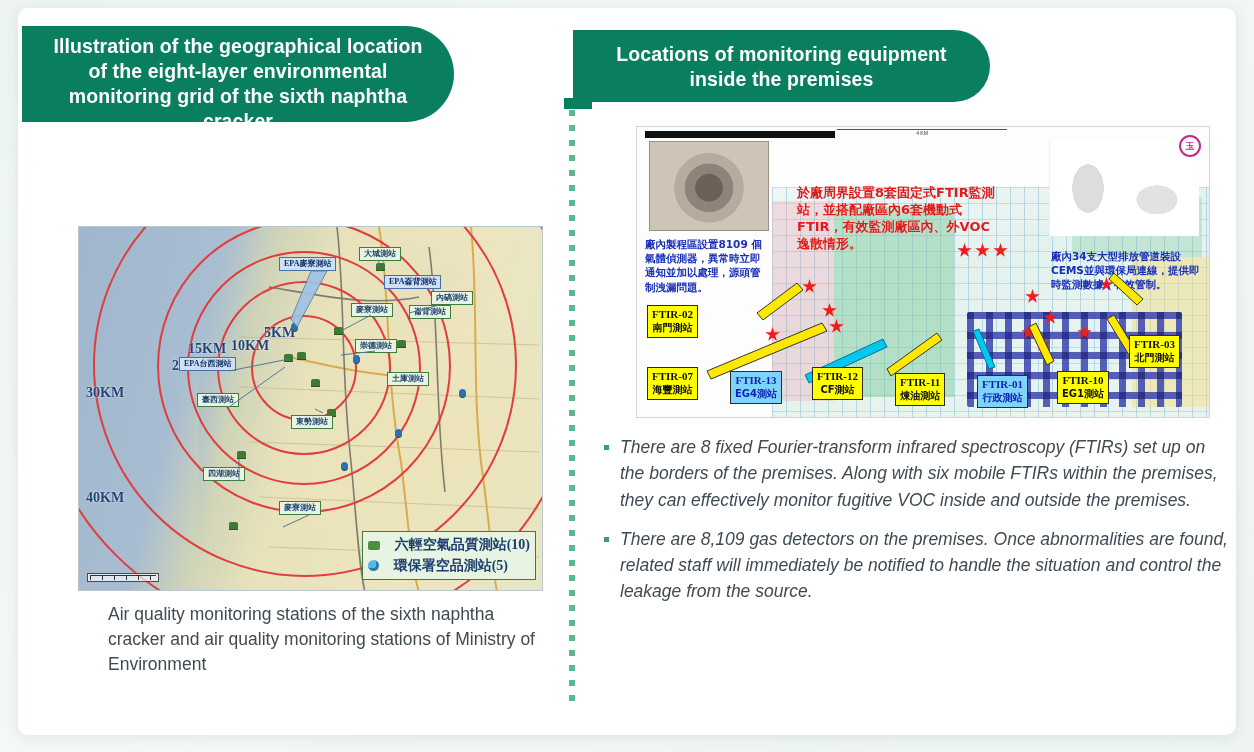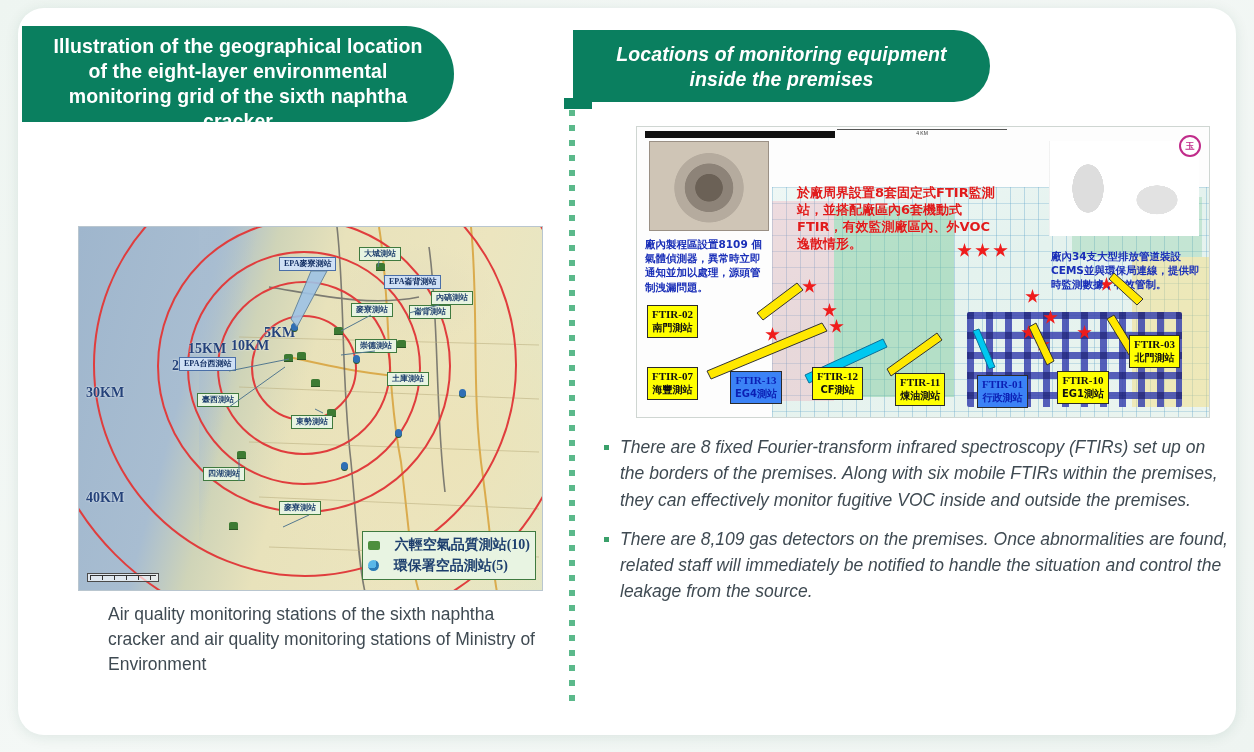--- a/index.html
+++ b/index.html
@@ -16,21 +16,21 @@
   .page {
     position: relative;
     width: 1254px; height: 752px;
     background: linear-gradient(135deg,#eef5f1 0%, #f4f8f6 40%, #eef4f1 100%);
   }
   .card {
     position: absolute;
     left: 18px; top: 8px;
     width: 1218px; height: 727px;
     background: #ffffff;
-    border-radius: 26px;
+    border-radius: 10px;
     box-shadow: 0 2px 14px rgba(20,80,60,0.10);
   }
 
   
   .hdr {
     position: absolute;
     background: #0a7f5f;
     color: #ffffff;
     font-weight: bold;
     text-align: center;
@@ -45,21 +45,20 @@
     border-top-right-radius: 48px;
     border-bottom-right-radius: 48px;
   }
   .hdr-right {
     left: 555px; top: 22px;
     width: 417px; height: 72px;
     font-size: 19.5px;
     padding: 12px 26px 0 26px;
     border-top-right-radius: 36px;
     border-bottom-right-radius: 36px;
-    font-style: italic;
   }
 
   
   .divider {
     position: absolute;
     left: 551px; top: 102px;
     width: 6px; height: 600px;
     background-image: linear-gradient(to bottom,#5bb98b 0 6px, rgba(0,0,0,0) 6px 15px);
     background-size: 6px 15px;
     background-repeat: repeat-y;
@@ -233,21 +232,21 @@
   }
   .ftir {
     position:absolute;
     background:#ffff00;
     border:1px solid #2b2b2b;
     text-align:center;
     padding:2px 4px 3px 4px;
     line-height:1.25;
     white-space:nowrap;
   }
-  .ftir.cyan { background:#3b82f6; }
+  .ftir.cyan { background:#7dd3fc; }
   .ftir .code {
     font-family:"Liberation Serif", serif;
     font-weight:bold; font-size:11px; color:#111;
     display:block;
   }
   .ftir.cyan .code { color:#0b1fb4; }
   .ftir .cn {
     font-family:"DejaVu Sans", sans-serif;
     font-weight:bold; font-size:10px; color:#111;
     display:block;

